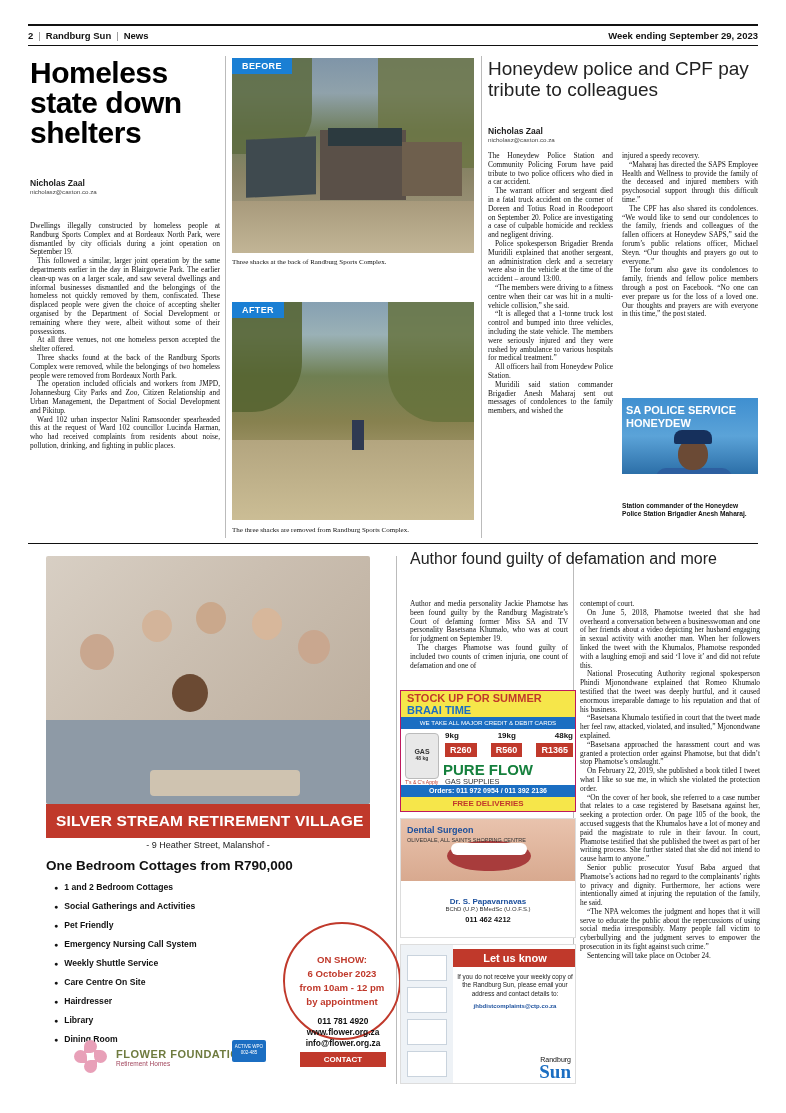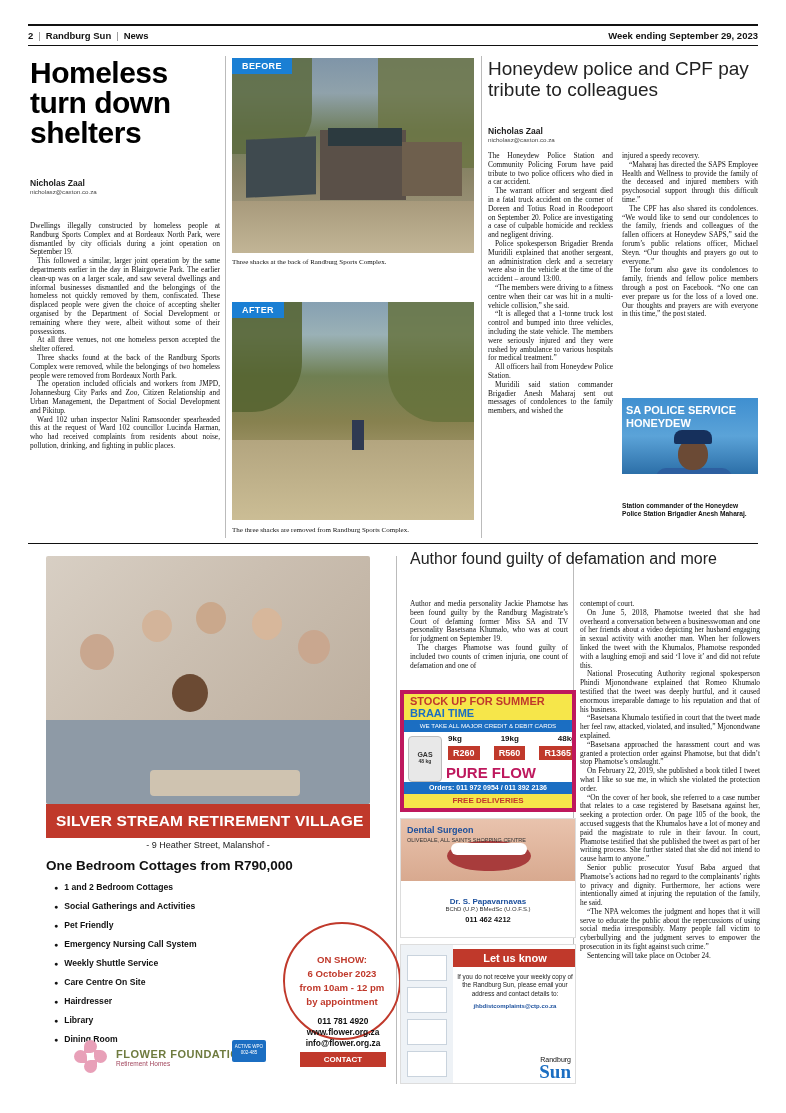--- a/index.html
+++ b/index.html
@@ -129,35 +129,35 @@
   }
   .flower .logo { width:34px; height:34px; position:relative; }
   .flower .petal { position:absolute; width:13px; height:13px; border-radius:50% 50% 50% 0; background:#e8a0b8; }
   .flower .txt { font-family:"Liberation Sans", sans-serif; }
   .flower .t1 { font-size:11px; font-weight:bold; color:#6f7b3f; letter-spacing:0.5px; }
   .flower .t2 { font-size:6.5px; color:#a1455c; }
   .flower .badge { position:absolute; right:-12px; top:6px; width:34px; height:22px; background:#1b6ec2; color:#fff; font-size:4.5px;
      font-family:"Liberation Sans", sans-serif; text-align:center; line-height:6px; padding-top:4px; border-radius:2px;}
 
   
-  .ad-gas { position:absolute; left:400px; top:690px; width:176px; height:122px; background:#fff; border:4px solid #be185d; overflow:hidden; }
+  .ad-gas { position:absolute; left:400px; top:690px; width:176px; height:122px; background:#fff; border:1px solid #be185d; overflow:hidden; }
   .ad-gas .top { position:absolute; left:0; top:0; width:100%; height:26px; background:#f6e64a; }
   .ad-gas .top .l1 { font-family:"Liberation Sans", sans-serif; font-weight:bold; font-size:11px; color:#c0392b; padding:1px 0 0 6px; }
   .ad-gas .top .l2 { font-family:"Liberation Sans", sans-serif; font-weight:bold; font-size:11px; color:#1b6ec2; padding-left:6px; }
   .ad-gas .strip { position:absolute; left:0; top:26px; width:100%; height:12px; background:#1b6ec2; color:#fff;
      font-family:"Liberation Sans", sans-serif; font-size:6.2px; text-align:center; line-height:12px; }
   .ad-gas .cyl { position:absolute; left:4px; top:42px; width:34px; height:46px; background:#e8e8e8; border:1px solid #bbb; border-radius:4px;
      font-family:"Liberation Sans", sans-serif; font-size:7px; font-weight:bold; text-align:center; color:#333; }
   .ad-gas .sizes { position:absolute; left:44px; top:40px; width:128px; display:flex; justify-content:space-between;
      font-family:"Liberation Sans", sans-serif; font-weight:bold; font-size:8px; color:#111; }
   .ad-gas .prices { position:absolute; left:44px; top:52px; width:128px; display:flex; justify-content:space-between; }
   .ad-gas .prices span { background:#c0392b; color:#fff; font-family:"Liberation Sans", sans-serif; font-weight:bold;
      font-size:9px; padding:2px 5px; border-radius:0; }
   .ad-gas .brand { position:absolute; left:42px; top:70px; font-family:"Liberation Sans", sans-serif; font-weight:bold;
-     font-size:15px; color:#be185d; }
+     font-size:15px; color:#15803d; }
   .ad-gas .brandsub { position:absolute; left:44px; top:86px; font-family:"Liberation Sans", sans-serif; font-size:7.5px; color:#333; }
   .ad-gas .tc { position:absolute; left:4px; top:88px; font-family:"Liberation Sans", sans-serif; font-size:5px; color:#c0392b; }
   .ad-gas .orders { position:absolute; left:0; bottom:14px; width:100%; height:12px; background:#1b6ec2; color:#fff;
      font-family:"Liberation Sans", sans-serif; font-weight:bold; font-size:7px; text-align:center; line-height:12px; }
   .ad-gas .free { position:absolute; left:0; bottom:0; width:100%; height:14px; background:#f6e64a; color:#c0392b;
      font-family:"Liberation Sans", sans-serif; font-weight:bold; font-size:8px; text-align:center; line-height:14px; }
 
   
   .ad-dent { position:absolute; left:400px; top:818px; width:176px; height:120px; border:1px solid #ddd; background:#fff; overflow:hidden; }
   .ad-dent .pic { position:absolute; left:0; top:0; width:100%; height:62px; background:linear-gradient(180deg,#e9c3ad,#d8a98f); }
@@ -194,21 +194,21 @@
     <div class="left">
       <span>2</span>
       <span class="sep">|</span>
       <span>Randburg Sun</span>
       <span class="sep">|</span>
       <span>News</span>
     </div>
     <div>Week ending September 29, 2023</div>
   </div>
 
-  <div class="homeless-head">Homeless turn down shelters</div>
+  <div class="homeless-head">Homeless state down shelters</div>
   <div class="homeless-byline">
     <div class="byline-name">Nicholas Zaal</div>
     <div class="byline-mail">nicholasz@caxton.co.za</div>
   </div>
   <div class="homeless-body body-col">
     <p class="first">Dwellings illegally constructed by homeless people at Randburg Sports Complex and at Bordeaux North Park, were dismantled by city officials during a joint operation on September 19.</p>
     <p>This followed a similar, larger joint operation by the same departments earlier in the day in Blairgowrie Park. The earlier clean-up was on a larger scale, and saw several dwellings and informal businesses dismantled and the belongings of the homeless not quickly removed by them, confiscated. These displaced people were given the choice of accepting shelter organised by the Department of Social Development or remaining where they were, albeit without some of their possessions.</p>
     <p>At all three venues, not one homeless person accepted the shelter offered.</p>
     <p>Three shacks found at the back of the Randburg Sports Complex were removed, while the belongings of two homeless people were removed from Bordeaux North Park.</p>
     <p>The operation included officials and workers from JMPD, Johannesburg City Parks and Zoo, Citizen Relationship and Urban Management, the Department of Social Development and Pikitup.</p>

